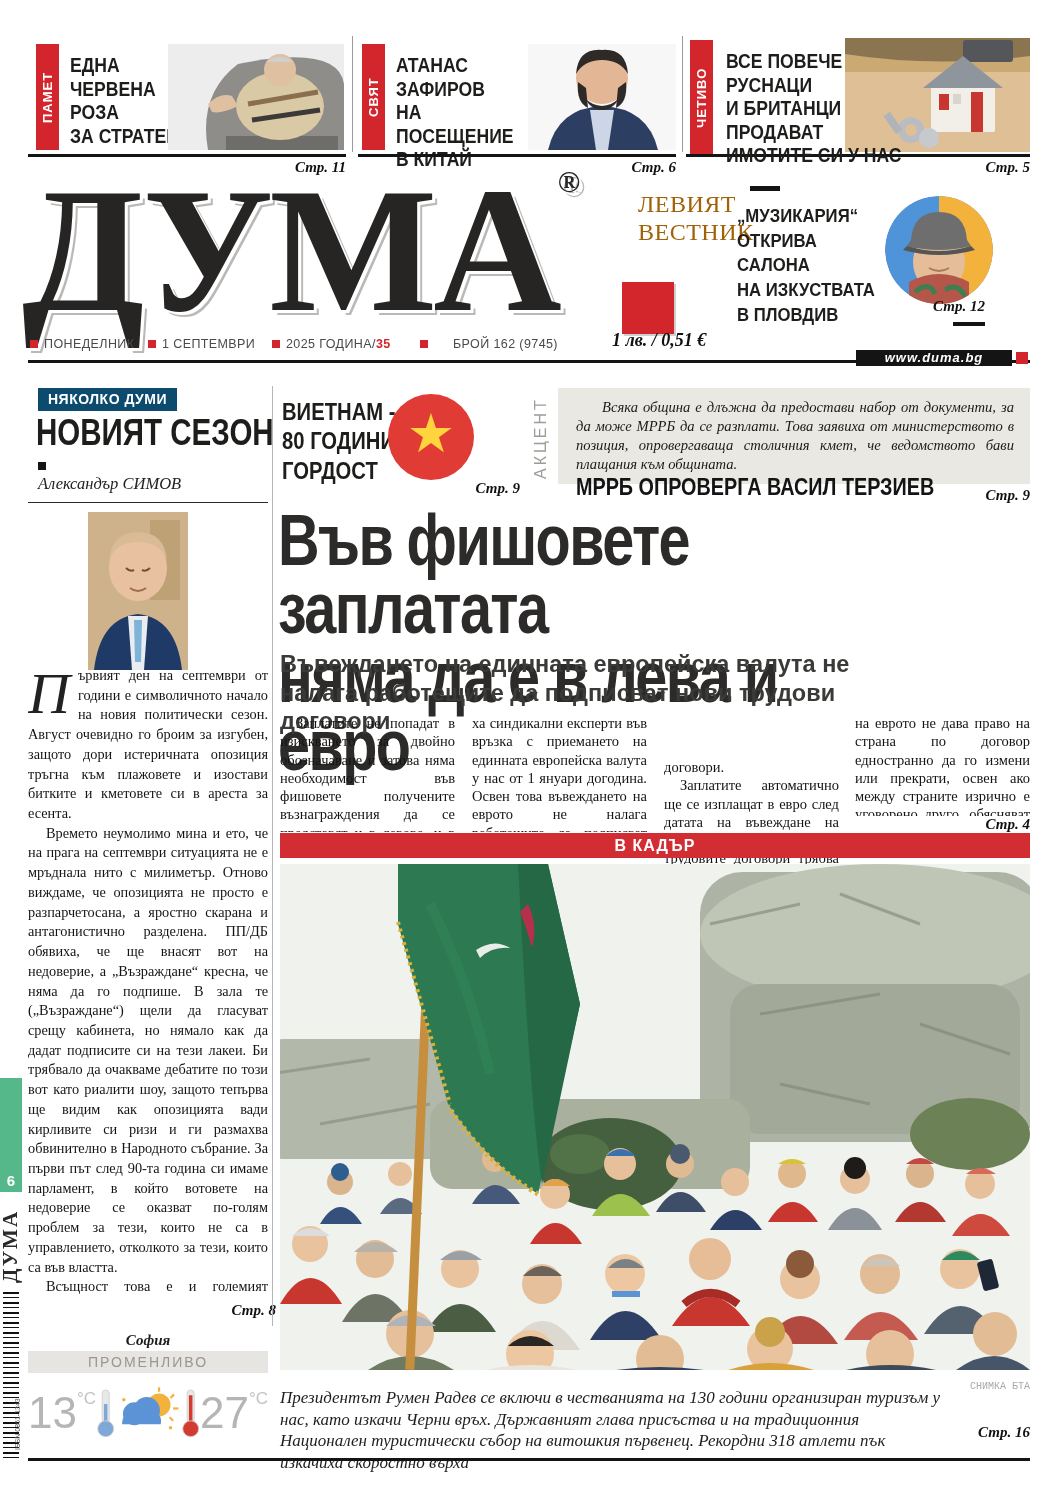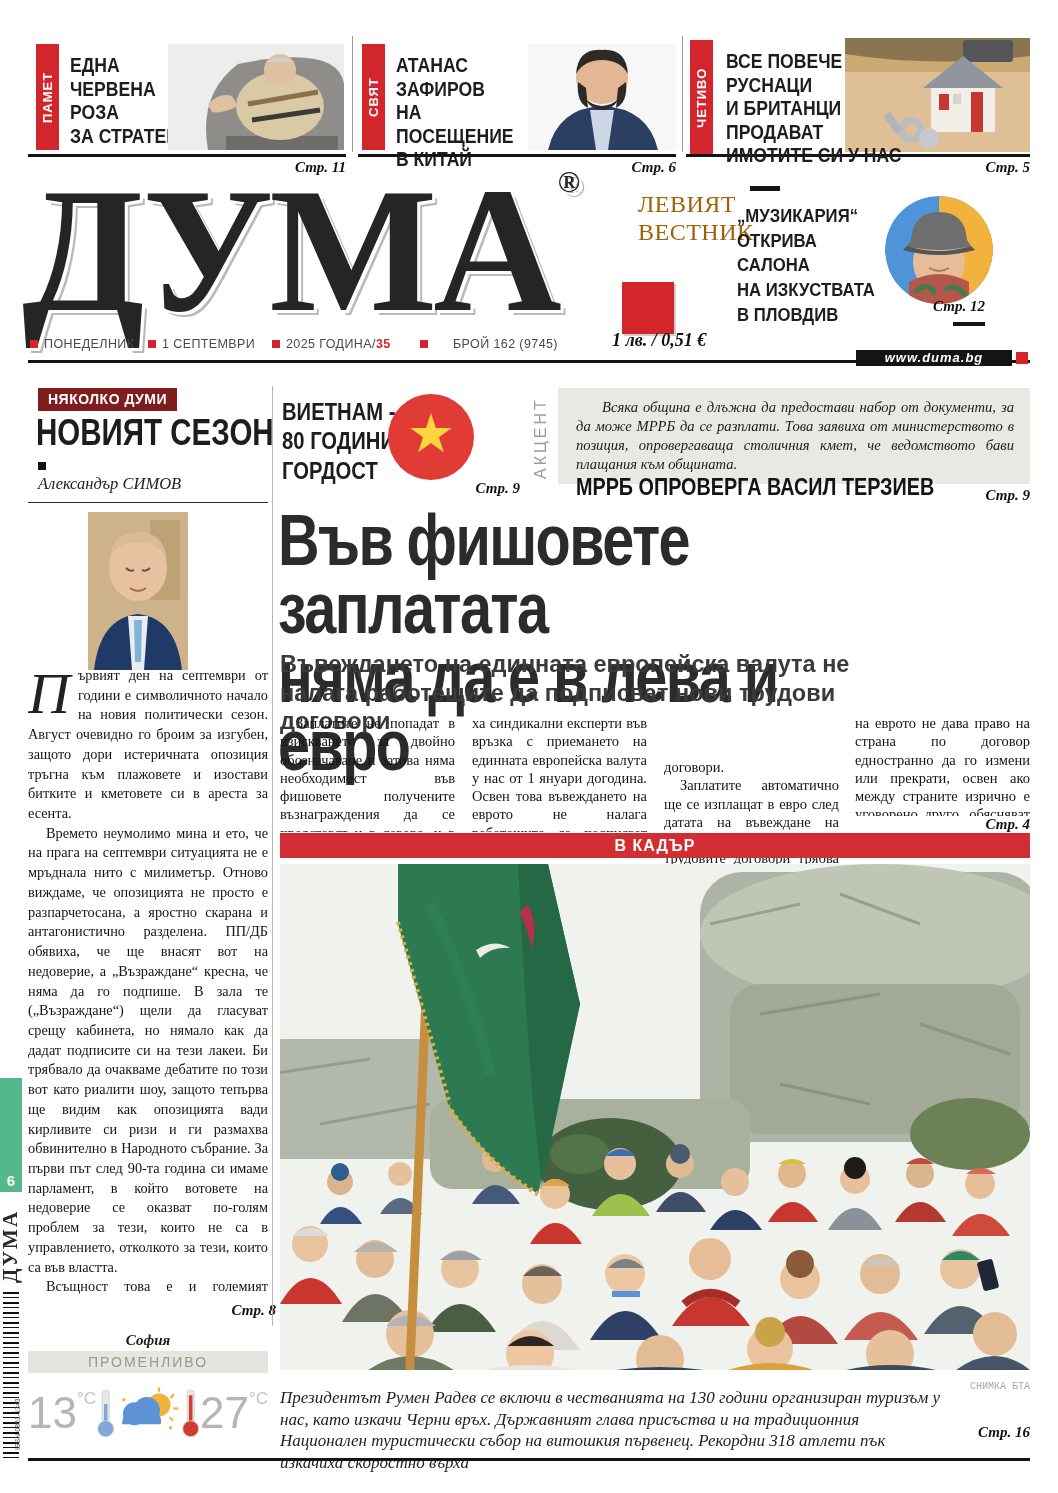--- a/index.html
+++ b/index.html
@@ -158,21 +158,21 @@
   <div class="abs dateitem" style="left:420px; top:337px;gap:25px;">
     <span class="sq"></span>
       <span>БРОЙ 162 (9745)</span>
   </div>
   <div class="abs" style="left:612px; top:330px; font:italic bold 18px 'Liberation Serif',serif; color:#111;">1 лв. / 0,51 €</div>
   <div class="abs blackrule" style="left:28px; top:360px; width:1002px; height:3px;"></div>
   <div class="abs" style="left:856px; top:350px; width:156px; height:16px; background:#141414; color:#fff; z-index:3; text-align:center;
               font:italic bold 13px/16px 'Liberation Sans',sans-serif; letter-spacing:1px;">www.duma.bg</div>
   <div class="abs" style="left:1016px; top:352px; width:12px; height:12px; background:#d2262c; z-index:3;"></div>
 
-  <div class="abs" style="left:38px; top:388px; background:#7f1d1d; color:#fff; padding:3px 10px 4px;
+  <div class="abs" style="left:38px; top:388px; background:#0c4a6e; color:#fff; padding:3px 10px 4px;
               font:bold 14px 'Liberation Sans',sans-serif; letter-spacing:0.5px;">НЯКОЛКО ДУМИ</div>
   <div class="abs" style="left:36px; top:412px; font-family:'Liberation Sans',sans-serif; font-weight:bold; font-size:36px; color:#1d1d1b;">
     <span class="cond">НОВИЯТ СЕЗОН</span>
   </div>
   <div class="abs" style="left:38px; top:462px; width:8px; height:8px; background:#141414;"></div>
   <div class="abs" style="left:38px; top:474px; font:italic 16.5px 'Liberation Serif',serif; color:#222;">Александър СИМОВ</div>
   <div class="abs" style="left:28px; top:502px; width:240px; height:1px; background:#2a2a2a;"></div>
 
   <div class="abs" style="left:88px; top:512px; width:100px; height:158px; overflow:hidden;">
     <svg width="100" height="158" viewBox="0 0 100 158">

